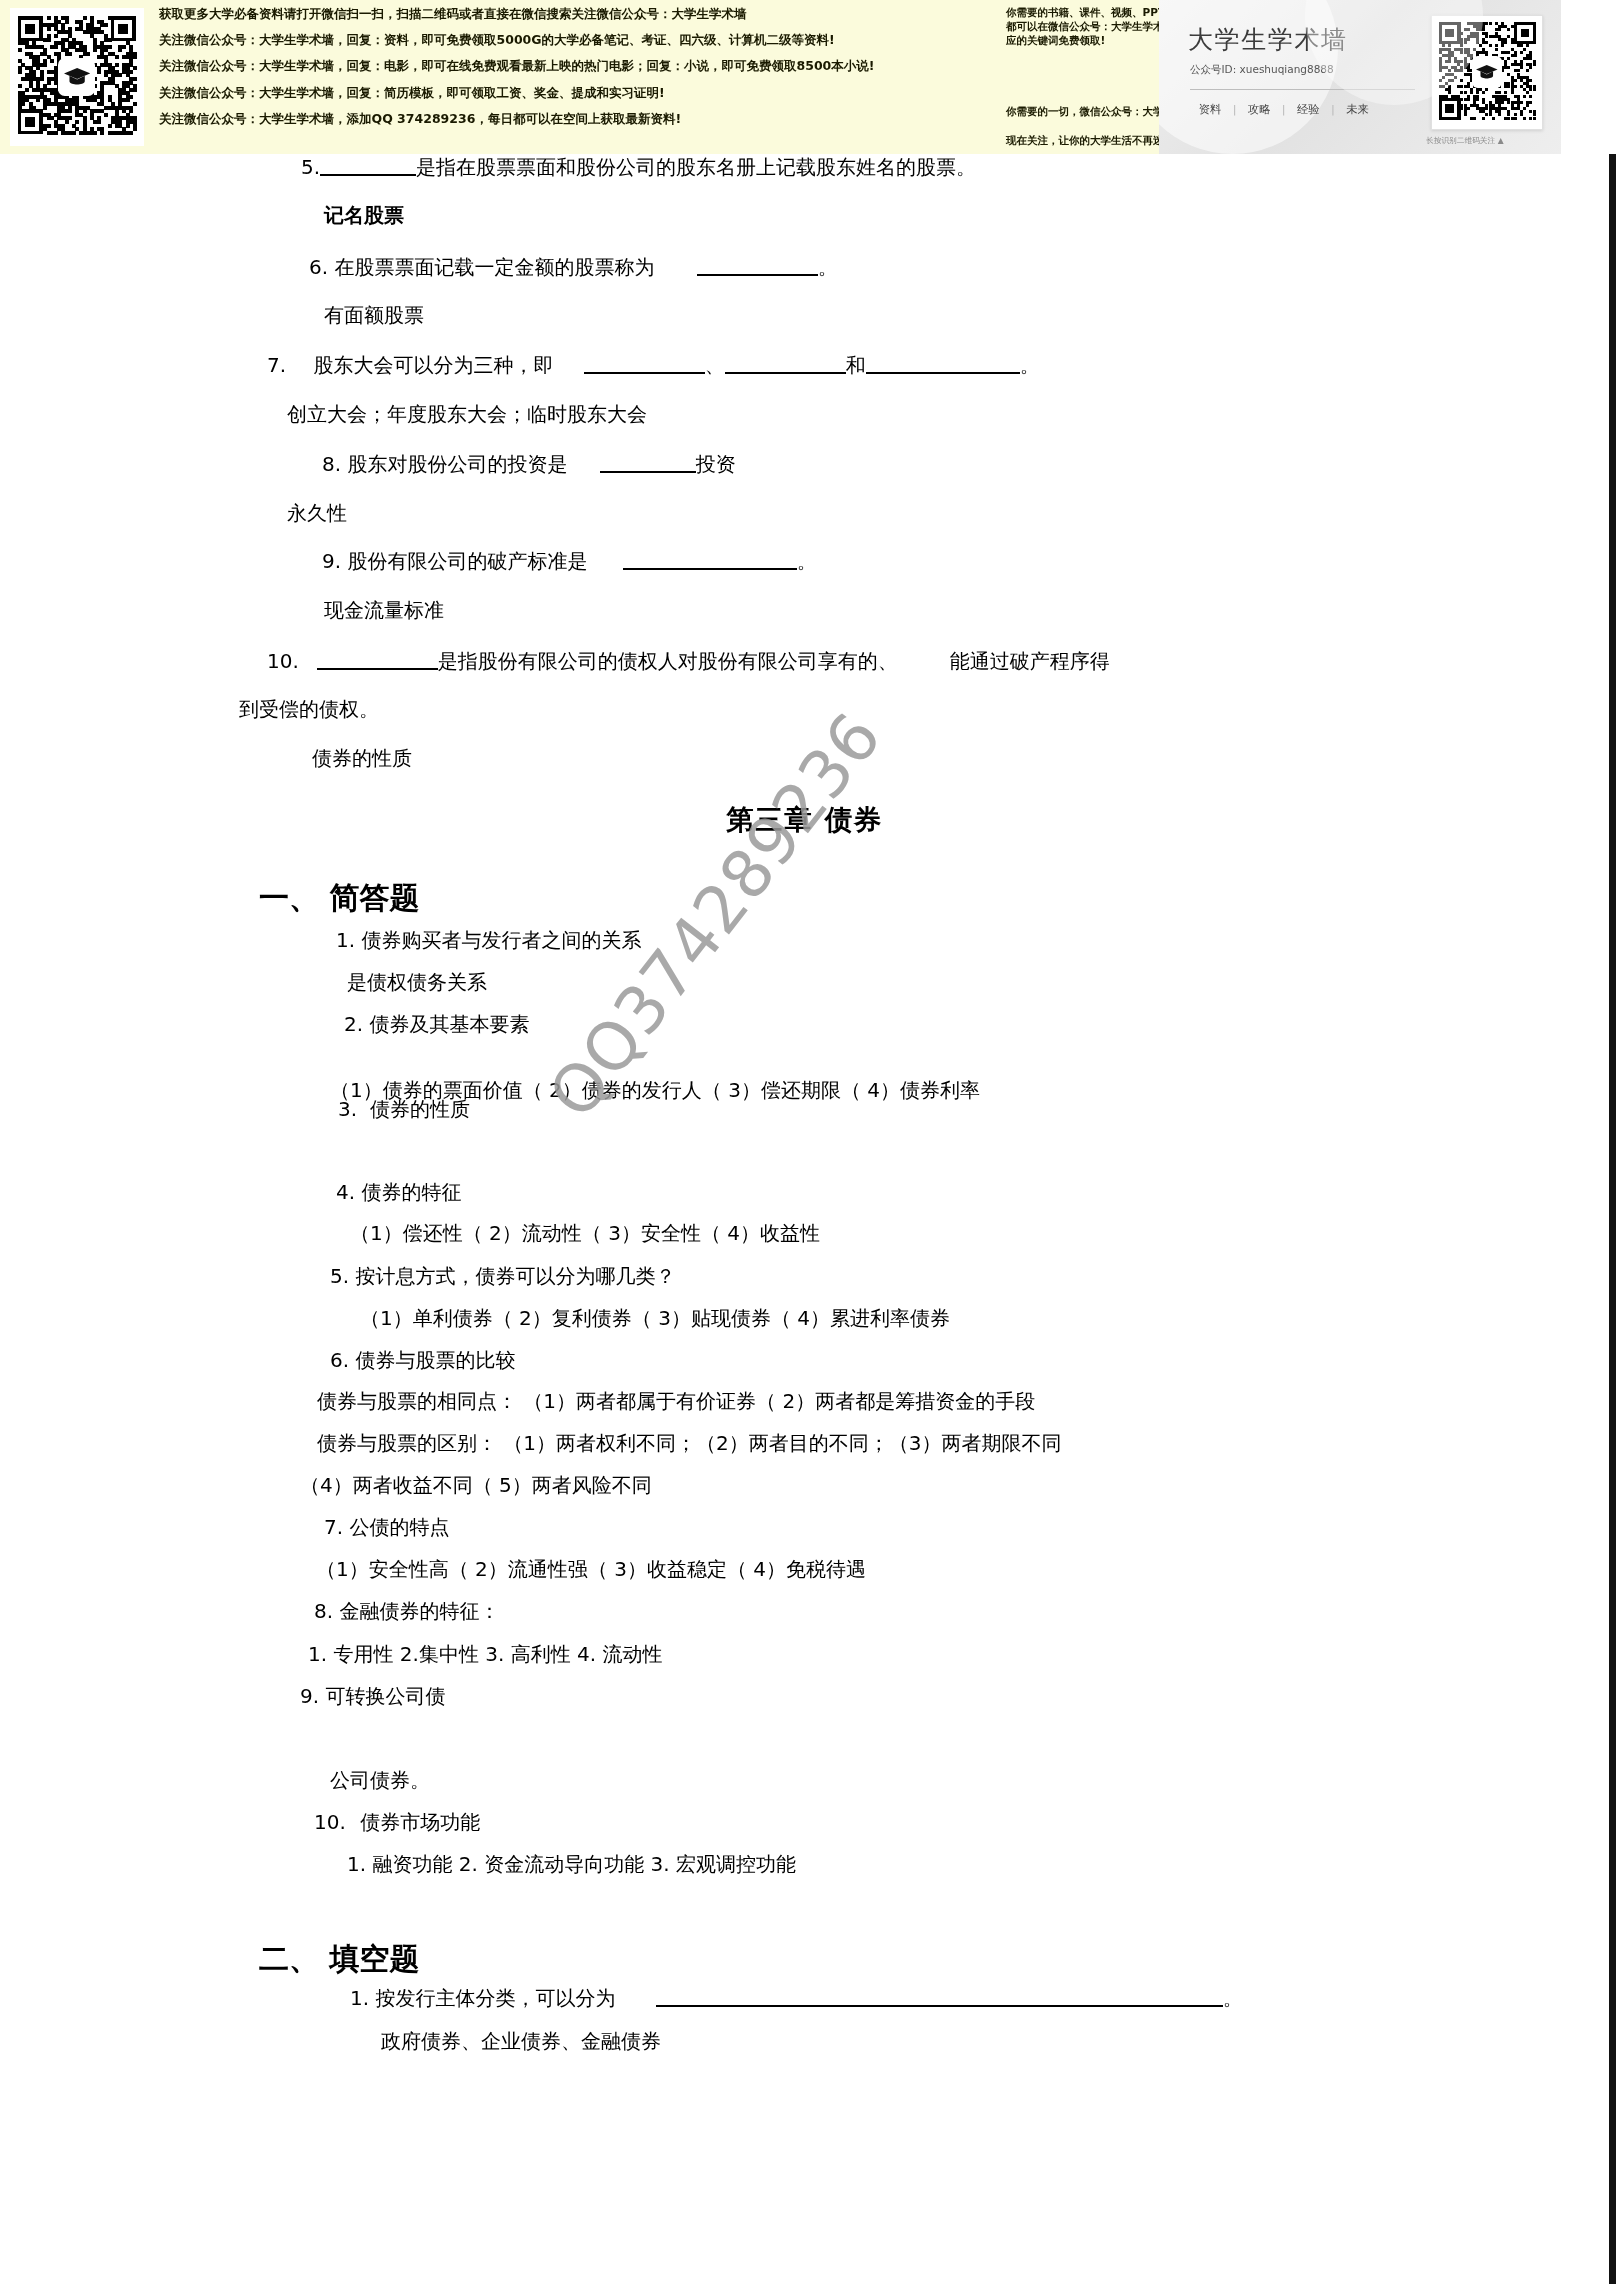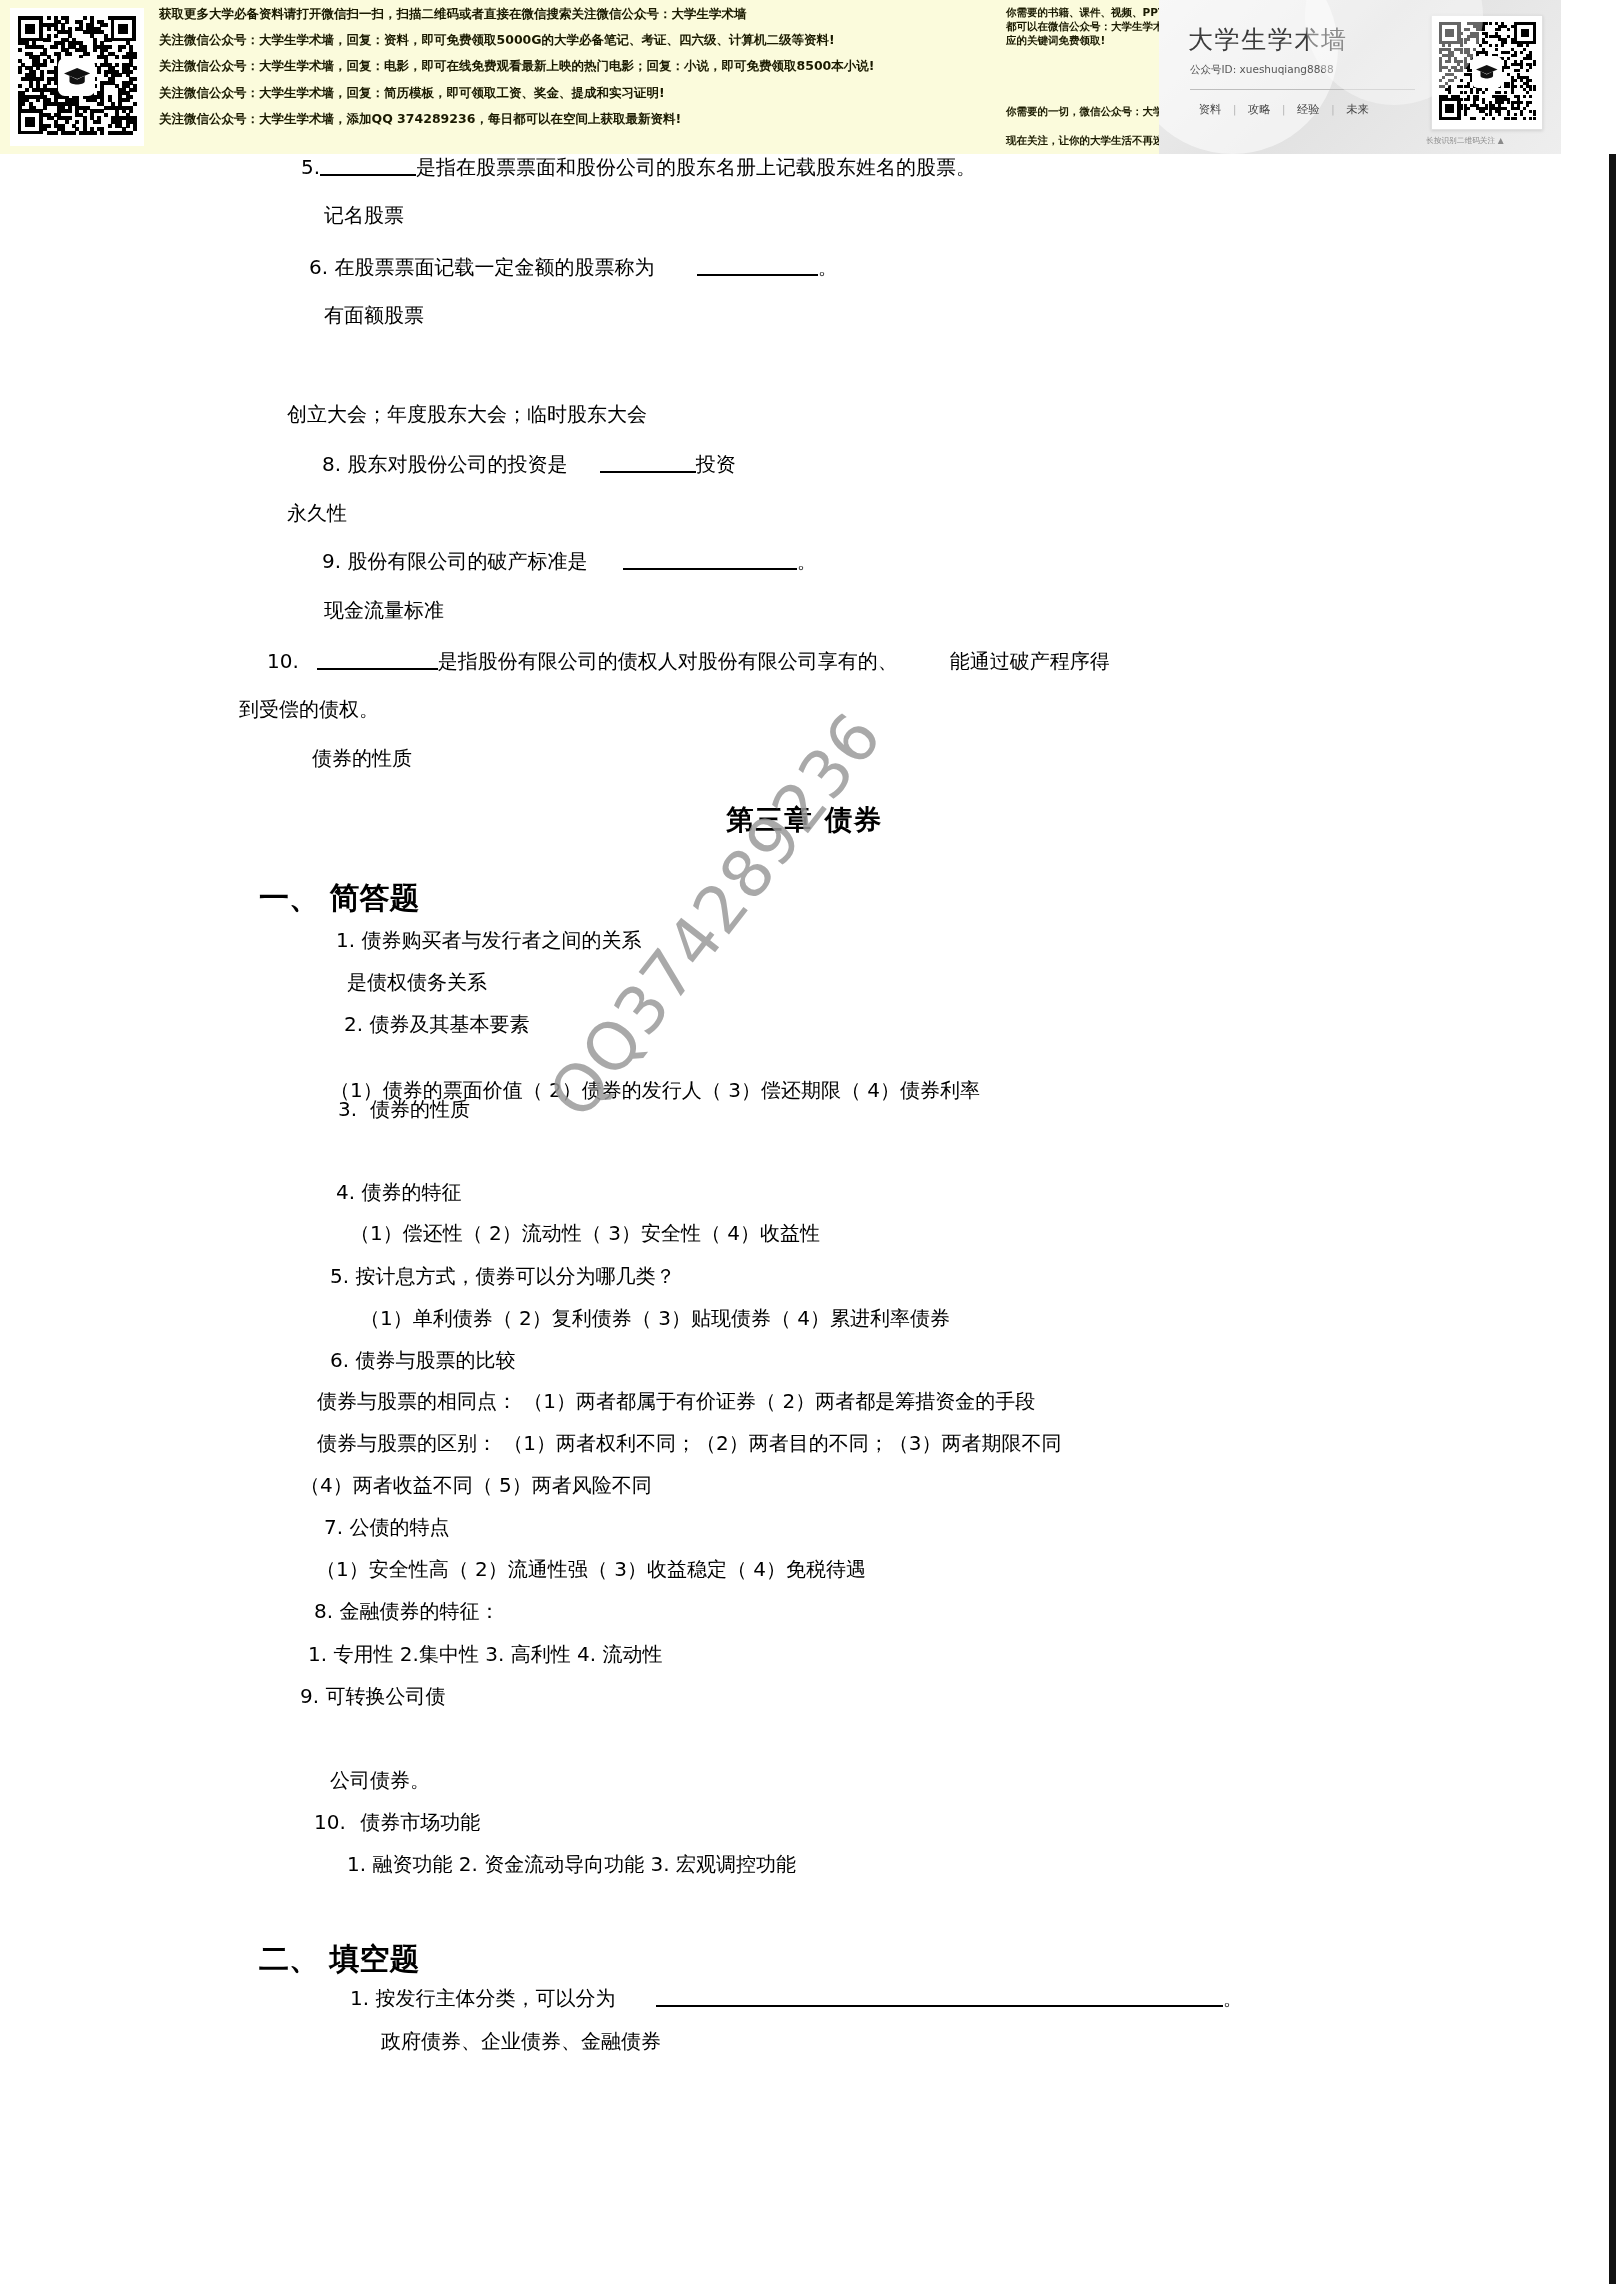--- a/index.html
+++ b/index.html
@@ -956,29 +956,34 @@
 
     </div>
   </div>
   <div id="page-right-edge"></div>
 
   <div id="doc">
 
     <div class="ln" style="left:301px;top:0px;">
       <span>5.</span><span class="blank b-sm"></span><span>是指在股票票面和股份公司的股东名册上记载股东姓名的股票。</span>
     </div>
-    <div class="ln" style="left:324px;top:48px;">记名股票</div>
+    <div class="ln" style="left:324px;top:48px;font-weight:bold;">记名股票</div>
 
     <div class="ln" style="left:309px;top:100px;">
       <span>6.</span>
       <span>在股票票面记载一定金额的股票称为</span>
       <span class="blank b-md" style="margin-left:36px;"></span><span>。</span>
     </div>
     <div class="ln" style="left:324px;top:148px;">有面额股票</div>
 
+    <div class="ln" style="left:267px;top:198px;">
+      <span>7.</span>
+      <span style="margin-left:21px;">股东大会可以分为三种，即</span>
+      <span class="blank b-md" style="margin-left:24px;"></span><span>、</span><span class="blank b-md"></span><span>和</span><span class="blank b-lg"></span><span>。</span>
+    </div>
     <div class="ln" style="left:287px;top:247px;">创立大会；年度股东大会；临时股东大会</div>
 
     <div class="ln" style="left:322px;top:297px;">
       <span>8.</span>
       <span>股东对股份公司的投资是</span>
       <span class="blank b-sm" style="margin-left:26px;"></span><span>投资</span>
     </div>
     <div class="ln" style="left:287px;top:346px;">永久性</div>
 
     <div class="ln" style="left:322px;top:394px;">

